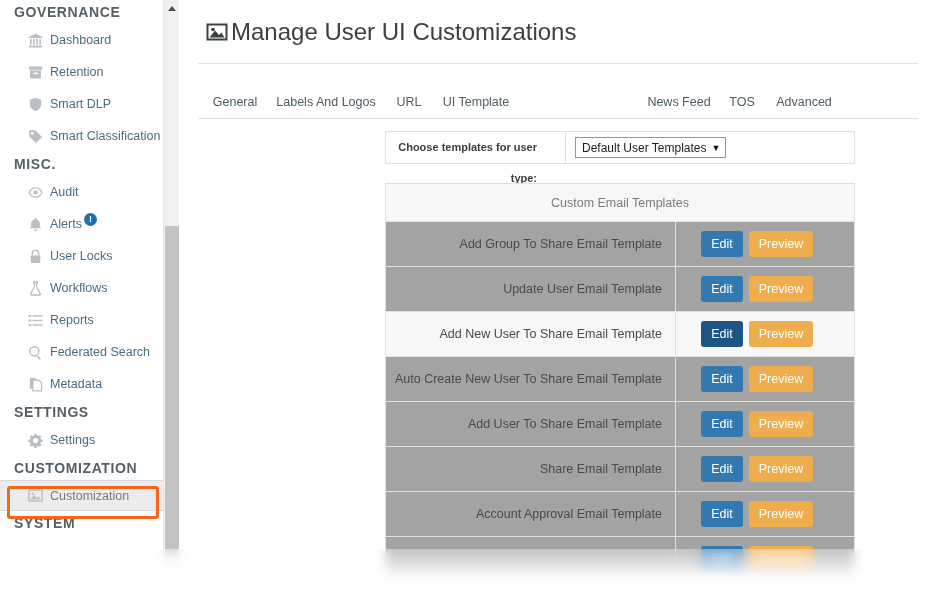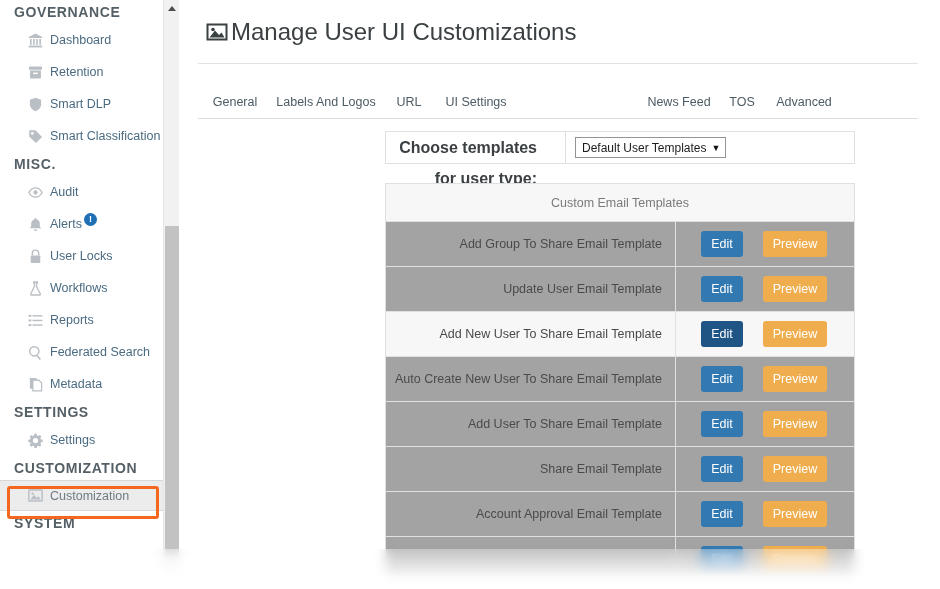--- a/index.html
+++ b/index.html
@@ -180,21 +180,21 @@
     width: 470px; height: 33px;
     border: 1px solid #e0e0e0;
     background: #ffffff;
     display: flex;
     align-items: center;
   }
   #chooser-label {
     width: 180px;
     padding-right: 28px;
     text-align: right;
-    font-size: 16px;
+    font-size: 11px;
     font-weight: bold;
     color: #3b4043;
     border-right: 1px solid #e0e0e0;
     height: 31px;
     line-height: 31px;
   }
   #chooser-select {
     margin-left: 9px;
     height: 21px;
     border: 1px solid #949494;
@@ -245,21 +245,21 @@
     font-size: 12.5px;
     color: #4a4a4a;
     border-right: 1px solid #e0e0e0;
     text-align: right;
   }
   .tacts {
     flex: 1;
     display: flex;
     align-items: center;
     padding-left: 25px;
-    gap: 20px;
+    gap: 6px;
   }
   .btn {
     border: none;
     color: #ffffff;
     font-size: 12.5px;
     font-family: "Liberation Sans", sans-serif;
     border-radius: 3px;
     cursor: pointer;
     padding: 0;
     height: 26px;
@@ -440,21 +440,21 @@
         </svg>
       </span>
       <span>Manage User UI Customizations</span>
     </div>
     <div id="head-rule"></div>
 
     <div id="tabs">
         <div class="tab" style="left:6px;width:62px;">General</div>
         <div class="tab" style="left:68px;width:120px;">Labels And Logos</div>
         <div class="tab" style="left:188px;width:46px;">URL</div>
-        <div class="tab" style="left:234px;width:88px;">UI Settings</div>
+        <div class="tab" style="left:234px;width:88px;">UI Template</div>
         <div class="tab" style="left:440px;width:82px;">News Feed</div>
         <div class="tab" style="left:522px;width:44px;">TOS</div>
         <div class="tab" style="left:566px;width:80px;">Advanced</div>
       </div>
     <div id="tabs-rule"></div>
 
     <div id="chooser">
       <div id="chooser-label">Choose templates for user type:</div>
       <div id="chooser-select">
         <span>Default User Templates</span>

